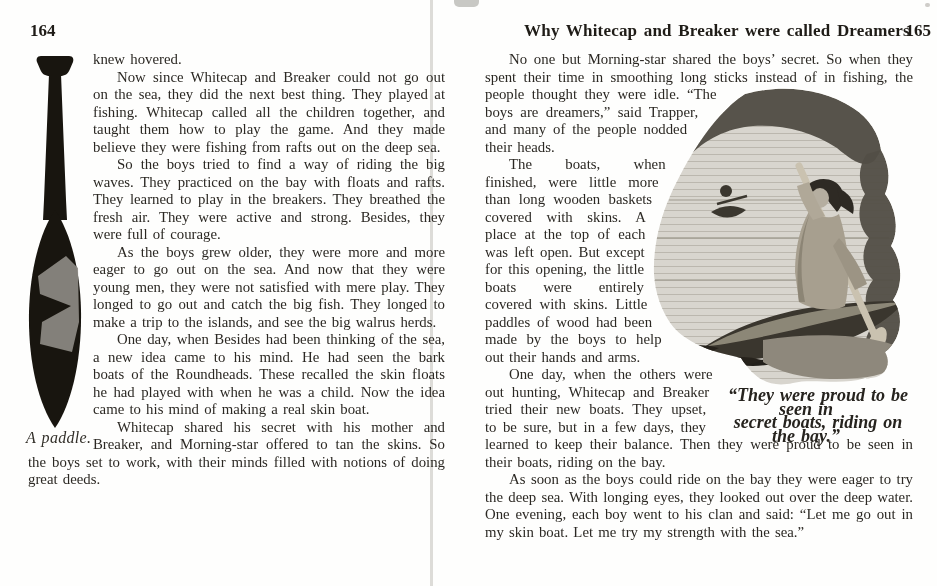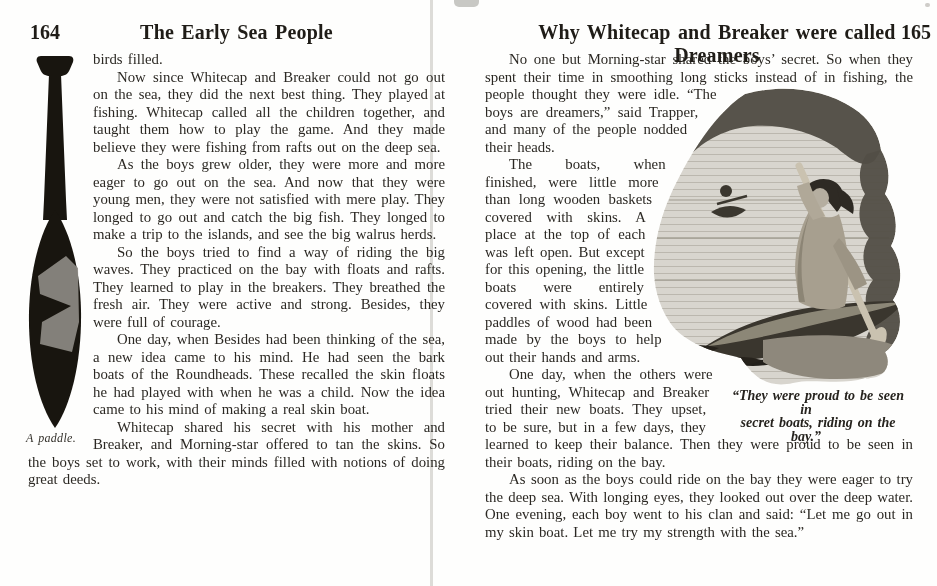--- a/index.html
+++ b/index.html
@@ -6,79 +6,78 @@
   .spread{position:relative;width:937px;height:586px;background:#fefefd;overflow:hidden;
           font-family:"Liberation Serif","DejaVu Serif",serif;color:#2b2823;}
   
   .scan-line{position:absolute;left:430px;top:0;width:3px;height:586px;background:#dddcd8;}
   .scan-chip{position:absolute;left:454px;top:0;width:25px;height:7px;background:#c8c8c4;border-radius:0 0 5px 5px;}
   .scan-dot{position:absolute;left:925px;top:3px;width:5px;height:4px;background:#cfcdc9;border-radius:2px;}
   
   .page{position:absolute;top:0;height:586px;}
   .page.left{left:0;width:468px;}
   .page.right{left:484px;width:469px;}
-  .page-header{position:relative;padding-top:21px;height:19px;font-weight:bold;font-size:20px;color:#1f1c17;}
+  .page-header{position:relative;padding-top:21px;height:19px;font-weight:bold;font-size:17px;color:#1f1c17;}
   .page.left  .page-header{margin-left:28px;width:417px;}
   .page.right .page-header{margin-left:19px;width:428px;}
   .header-title{display:block;text-align:center;letter-spacing:.2px;word-spacing:2px;}
   .folio{position:absolute;top:21px;}
   .folio.fl{left:2px;}
   .folio.fr{right:0px;}
   
   .body-text{margin-top:11px;font-size:14.8px;line-height:17.5px;text-align:justify;word-spacing:1.5px;}
   .page.left  .body-text{margin-left:28px;width:417px;}
   .page.right .body-text{margin-left:1px;width:428px;}
   .body-text p{margin:0;padding:0;}
   .body-text p.indent{text-indent:24px;}
   
   .paddle-fig{float:left;width:58px;margin:3px 9px 0 -2px;}
   .paddle-fig svg{display:block;}
-  .fig-cap-left{display:block;font-style:italic;font-size:12px;line-height:14px;margin-top:1px;
+  .fig-cap-left{display:block;font-style:italic;font-size:16px;line-height:14px;margin-top:1px;
                 letter-spacing:.3px;white-space:nowrap;color:#33302a;}
   
   .boat-fig{float:right;width:302px;margin:2px -2px 0 6px;
             shape-outside:polygon(138px 0px,96px 40px,64px 92px,46px 140px,44px 196px,54px 234px,74px 256px,124px 268px,112px 300px,106px 334px,302px 334px,302px 0px);
             shape-margin:7px;}
   .boat-fig svg{display:block;}
   .fig-cap-right{display:block;width:206px;margin:3px 6px 0 auto;text-align:center;
-                 font-weight:bold;font-style:italic;font-size:14px;line-height:13.5px;color:#26231e;}
+                 font-weight:bold;font-style:italic;font-size:18px;line-height:13.5px;color:#26231e;}
 </style>
 </head>
 <body>
 
 <div class="spread">
 
   <div class="scan-line"></div>
   <div class="scan-chip"></div>
   <div class="scan-dot"></div>
 
   <div class="page left">
     <div class="page-header">
       <span class="folio fl">164</span>
-      <span class="header-title">The Early Sea People</span>
     </div>
     <div class="body-text">
       <p><span class="paddle-fig">
             <svg width="58" height="376" viewBox="0 0 58 376">
             <g>
               <path d="M15,2 L43,2 C47,2 48,5 47,8 L44,15 C42,20 39,22 34,22 L24,22 C19,22 16,20 14,15 L11,8 C10,5 11,2 15,2 Z" fill="#18150f"></path>
             </g>
             <g>
               <path d="M23,20 L35,20 L38,96 L40,146 L41,166 L17,166 L18,146 L20,96 Z" fill="#18150f"></path>
             </g>
             <g>
               <path d="M29,156 C15,176 4,214 3,258 C2,306 12,350 29,374 C46,350 56,304 55,256 C54,212 43,176 29,156 Z" fill="#18150f"></path>
               <path d="M12,222 L40,202 L52,214 L53,268 L46,298 L14,290 L16,268 L45,252 L14,240 Z" fill="#8d8a83" opacity="0.92"></path>
             </g>
           </svg>
             <span class="fig-cap-left">A paddle.</span>
-          </span><span>birds filled.</span></p>
+          </span><span>knew hovered.</span></p>
       <p class="indent">Now since Whitecap and Breaker could not go out on the sea, they did the next best thing.  They played at fishing.  Whitecap called all the children together, and taught them how to play the game.  And they made believe they were fishing from rafts out on the deep sea.</p>
+      <p class="indent">So the boys tried to find a way of riding the big waves.  They practiced on the bay with floats and rafts.  They learned to play in the breakers.  They breathed the fresh air.  They were active and strong.  Besides, they were full of courage.</p>
       <p class="indent">As the boys grew older, they were more and more eager to go out on the sea.  And now that they were young men, they were not satisfied with mere play.  They longed to go out and catch the big fish.  They longed to make a trip to the islands, and see the big walrus herds.</p>
-      <p class="indent">So the boys tried to find a way of riding the big waves.  They practiced on the bay with floats and rafts.  They learned to play in the breakers.  They breathed the fresh air.  They were active and strong.  Besides, they were full of courage.</p>
       <p class="indent">One day, when Besides had been thinking of the sea, a new idea came to his mind.  He had seen the bark boats of the Roundheads.  These recalled the skin floats he had played with when he was a child.  Now the idea came to his mind of making a real skin boat.</p>
       <p class="indent">Whitecap shared his secret with his mother and Breaker, and Morning-star offered to tan the skins.  So the boys set to work, with their minds filled with notions of doing great deeds.</p>
     </div>
   </div>
 
   <div class="page right">
     <div class="page-header">
       <span class="header-title">Why Whitecap and Breaker were called Dreamers</span>
       <span class="folio fr">165</span>
     </div>

